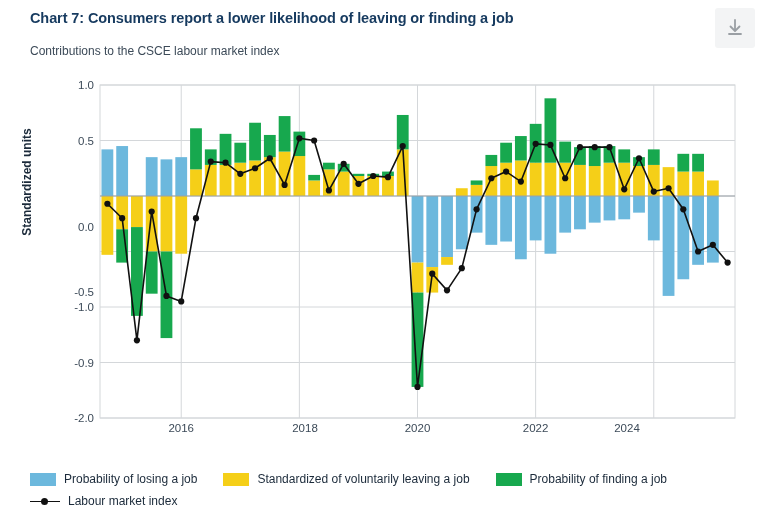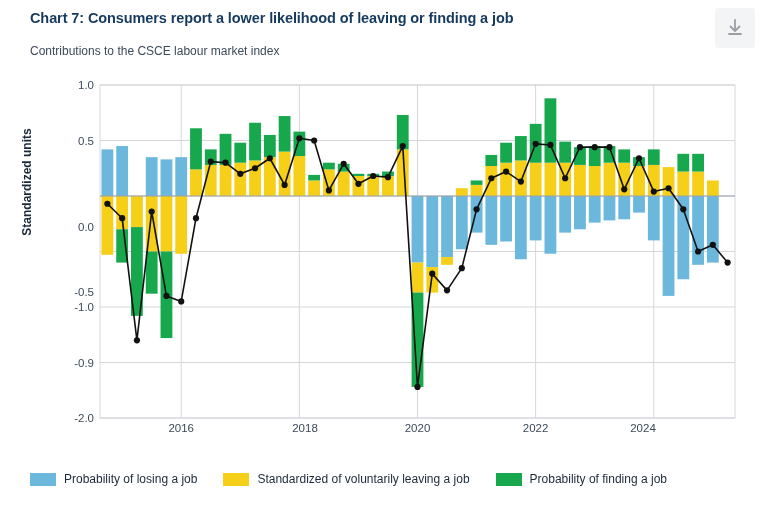--- a/index.html
+++ b/index.html
@@ -339,34 +339,43 @@
         <circle cx="683.3139534883721" cy="209.32000000000002" r="3.1" fill="#111111"></circle>
         <circle cx="698.0813953488372" cy="251.5" r="3.1" fill="#111111"></circle>
         <circle cx="712.8488372093024" cy="244.84" r="3.1" fill="#111111"></circle>
         <circle cx="727.6162790697674" cy="262.6" r="3.1" fill="#111111"></circle>
       </svg>
     <div class="xtick-holder" id="xticks">
         <div class="xtick" style="left: 181.221px; text-align: center;">2016</div>
         <div class="xtick" style="left: 305px;">2018</div>
         <div class="xtick" style="left: 417.5px;">2020</div>
         <div class="xtick" style="left: 535.64px;">2022</div>
-        <div class="xtick" style="left: 643px;">2024</div>
+        <div class="xtick" style="left: 627px;">2024</div>
       </div>
   </div>
 
   <div class="legend">
     <div class="legend-row">
       <div class="legend-item">
         <span class="legend-swatch" id="sw0" style="background: rgb(108, 184, 221);"></span>
         <span>Probability of losing a job</span>
       </div>
       <div class="legend-item">
         <span class="legend-swatch" id="sw1" style="background: rgb(245, 207, 24);"></span>
         <span>Standardized of voluntarily leaving a job</span>
       </div>
       <div class="legend-item">
         <span class="legend-swatch" id="sw2" style="background: rgb(23, 168, 78);"></span>
         <span>Probability of finding a job</span>
       </div>
     </div>
+    <div class="legend-row">
+      <div class="legend-item">
+        <span class="legend-line">
+            <span class="ln"></span>
+            <span class="dot"></span>
+          </span>
+        <span>Labour market index</span>
+      </div>
+    </div>
   </div>
 
 </div>
 
 </body></html>

